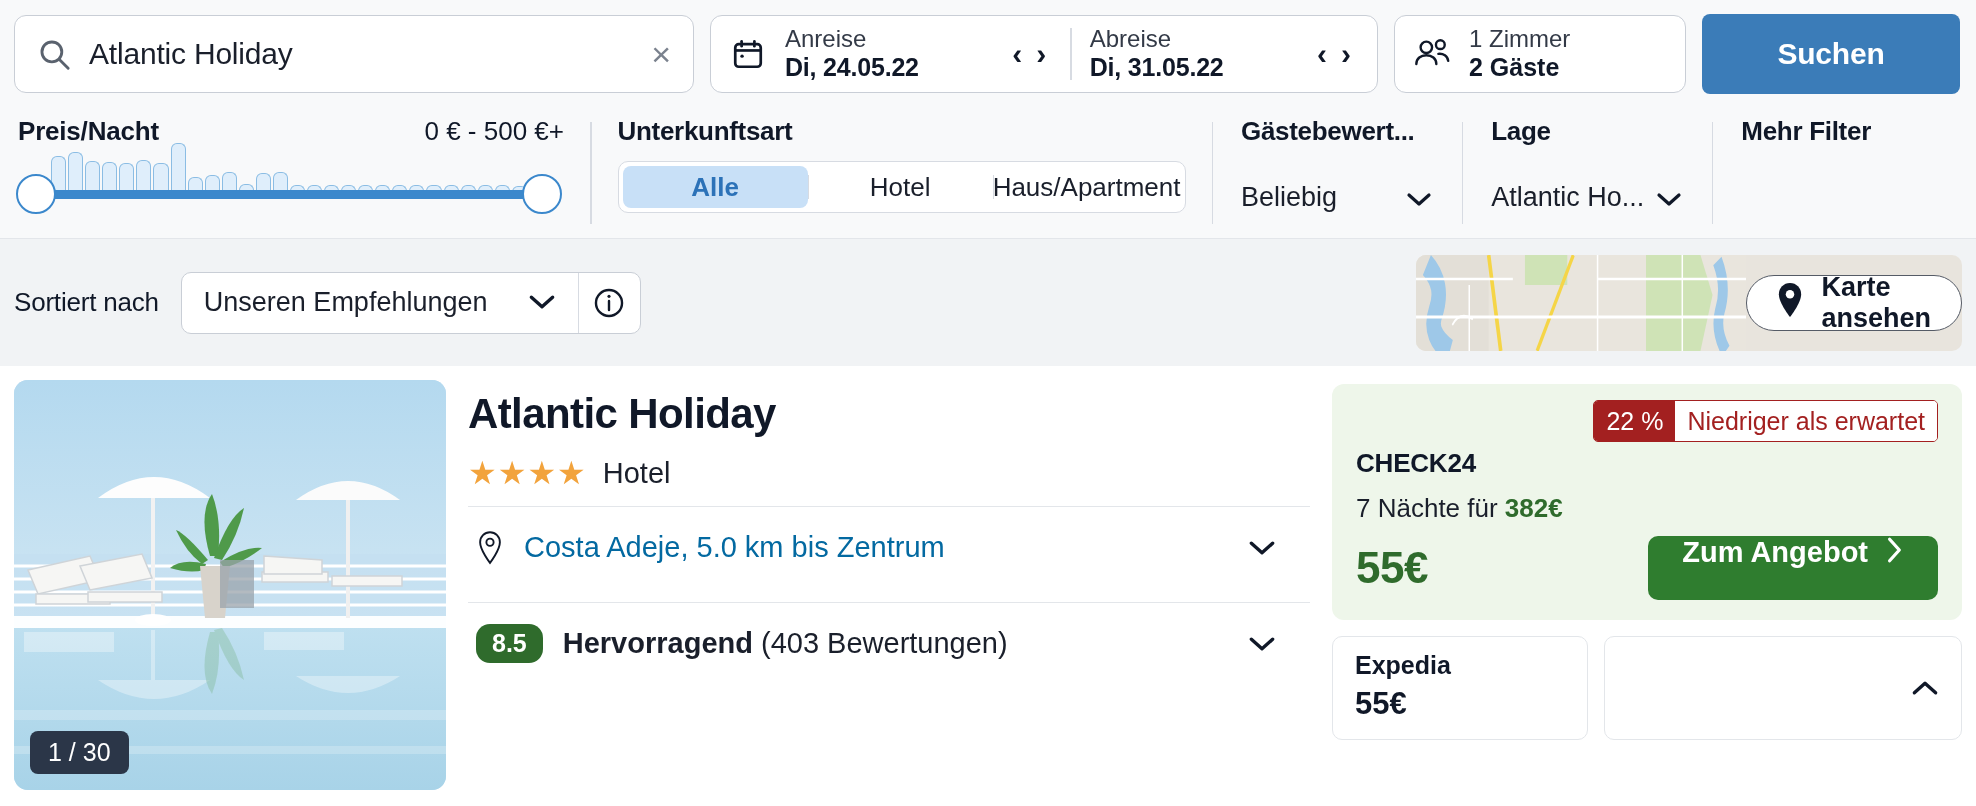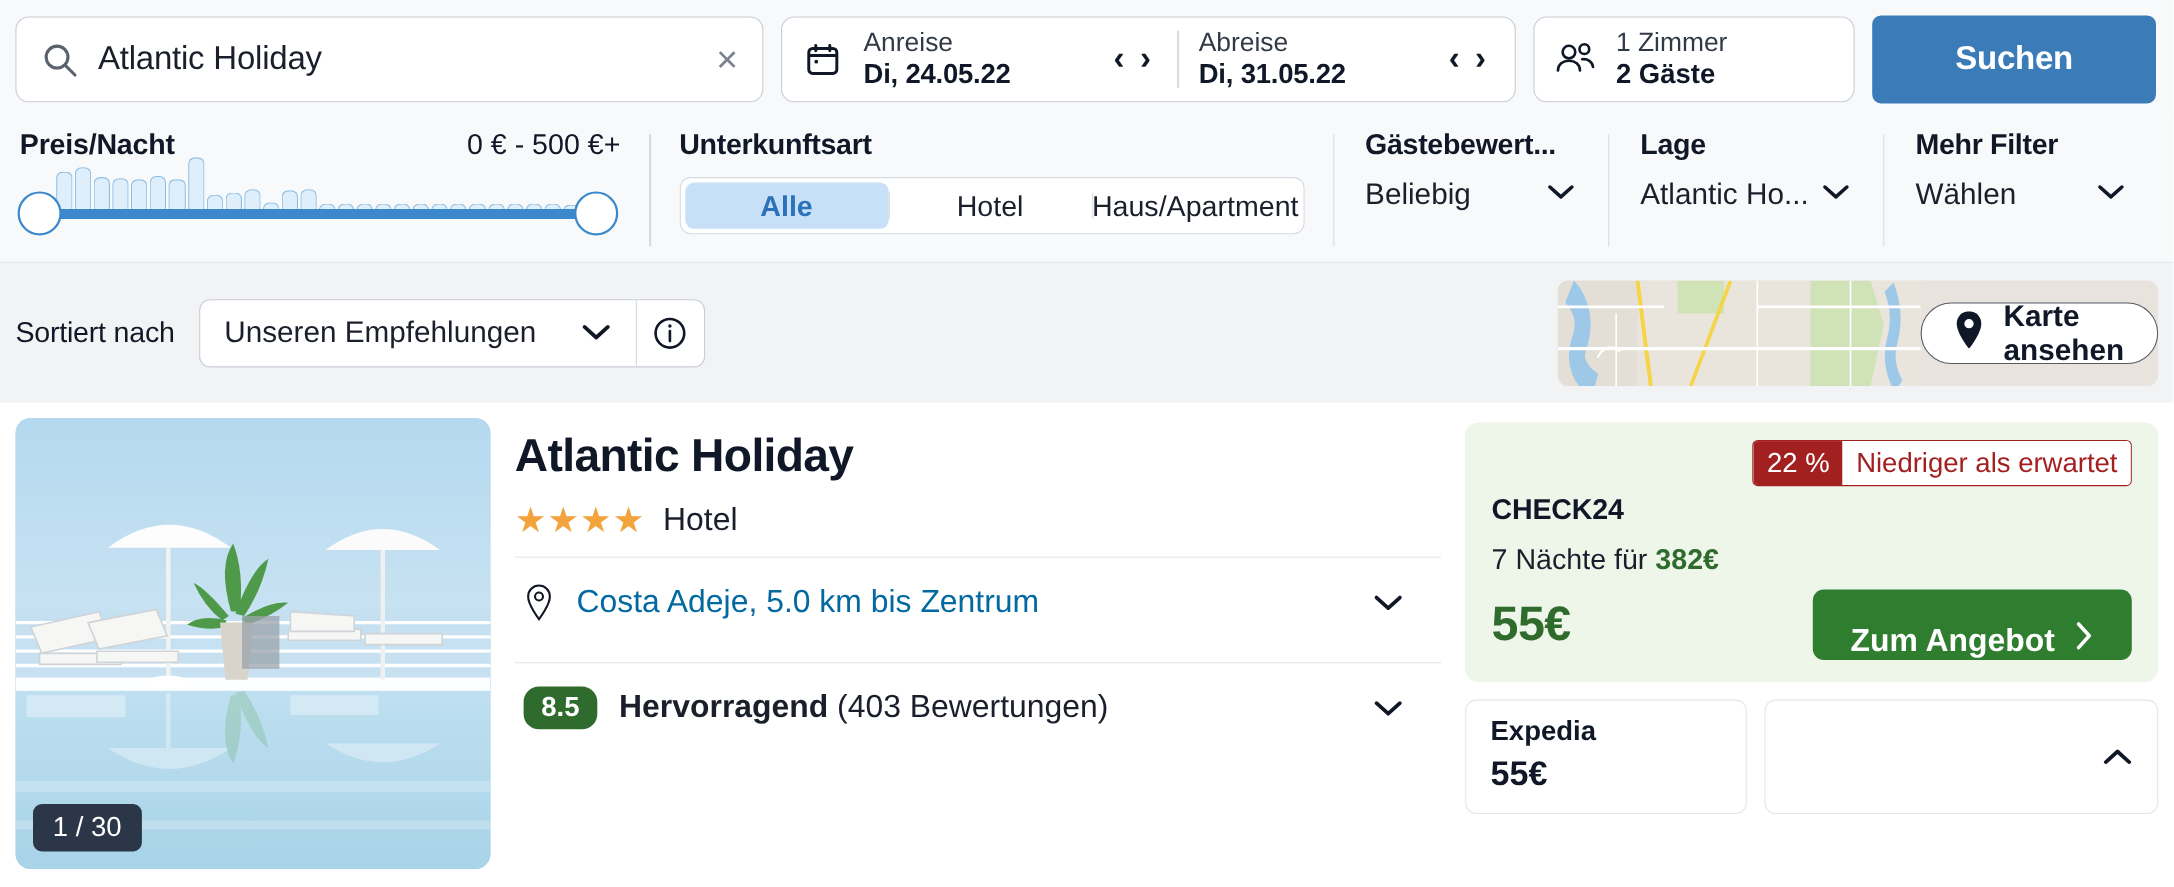--- a/index.html
+++ b/index.html
@@ -160,21 +160,21 @@
   }
   .seg-item.active { background: #c8e0f7; color: #2c72b8; font-weight: bold; }
   .seg-item + .seg-item:not(.active)::before {
     content: ""; position: absolute; left: 0; top: 9px; bottom: 9px;
     width: 1.5px; background: #d7dbe2;
   }
 
   .dd-col { flex: 1 1 0; padding: 0 0 0 28px; min-width: 0; }
   .dd-row {
     margin-top: 14px; height: 52px;
-    display: flex; align-items: flex-start; justify-content: space-between;
+    display: flex; align-items: flex-end; justify-content: space-between;
     cursor: pointer; padding-right: 30px;
   }
   .dd-value { font-size: 27px; color: #1a1f2b; white-space: nowrap; overflow: hidden; }
   .chev { font-size: 23px; color: #101828; font-weight: bold; margin-left: 12px; }
 
   
   .sortbar {
     height: 128px;
     background: #f1f3f5;
     border-top: 1.5px solid #e3e6ea;
@@ -271,21 +271,21 @@
   .provider { font-size: 26px; font-weight: bold; color: #101828; margin-top: 48px; letter-spacing: -0.2px; }
   .nights { font-size: 26px; color: #1a1f2b; margin-top: 14px; }
   .nights b { color: #2f6b2c; font-weight: bold; }
   .price-cta { display: flex; align-items: center; justify-content: space-between; margin-top: 12px; }
   .big-price { font-size: 44px; font-weight: bold; color: #2f6b2c; letter-spacing: -0.5px; }
   .cta {
     background: #2f7d2f; color: #ffffff; border: none; border-radius: 10px;
     height: 64px; padding: 0 34px;
     font-size: 29px; font-weight: bold;
     font-family: "Liberation Sans", sans-serif;
-    display: flex; align-items: flex-end; gap: 18px; cursor: pointer;
+    display: flex; align-items: flex-start; gap: 18px; cursor: pointer;
   }
   .sub-offers { display: flex; gap: 16px; margin-top: 16px; }
   .sub-card {
     border: 1.5px solid #e3e6ea; border-radius: 10px;
     background: #ffffff; padding: 14px 22px;
     height: 104px;
   }
   .sub-card.a { flex: 0 0 256px; }
   .sub-card.b { flex: 1 1 0; display: flex; align-items: center; cursor: pointer; }
   .sub-title { font-size: 25px; font-weight: bold; color: #101828; }
@@ -442,28 +442,20 @@
             <polyline points="3,4 13,13 23,4"></polyline>
           </svg>
       </span>
     </div>
   </div>
 
   <div class="vdiv"></div>
 
   <div class="dd-col">
     <div class="filter-label">Mehr Filter</div>
-    <div class="dd-row">
-      <span class="dd-value">Wählen</span>
-      <span class="chev">
-        <svg width="26" height="16" viewBox="0 0 26 16" fill="none" stroke="#101828" stroke-width="3.2" stroke-linecap="round" stroke-linejoin="round">
-            <polyline points="3,4 13,13 23,4"></polyline>
-          </svg>
-      </span>
-    </div>
   </div>
 </div>
 
 <div class="sortbar">
   <span class="sort-label">Sortiert nach</span>
   <div class="sort-control">
     <div class="sort-select">
       <span class="sort-value">Unseren Empfehlungen</span>
       <span class="chev">
         <svg width="28" height="17" viewBox="0 0 26 16" fill="none" stroke="#101828" stroke-width="3.2" stroke-linecap="round" stroke-linejoin="round">

